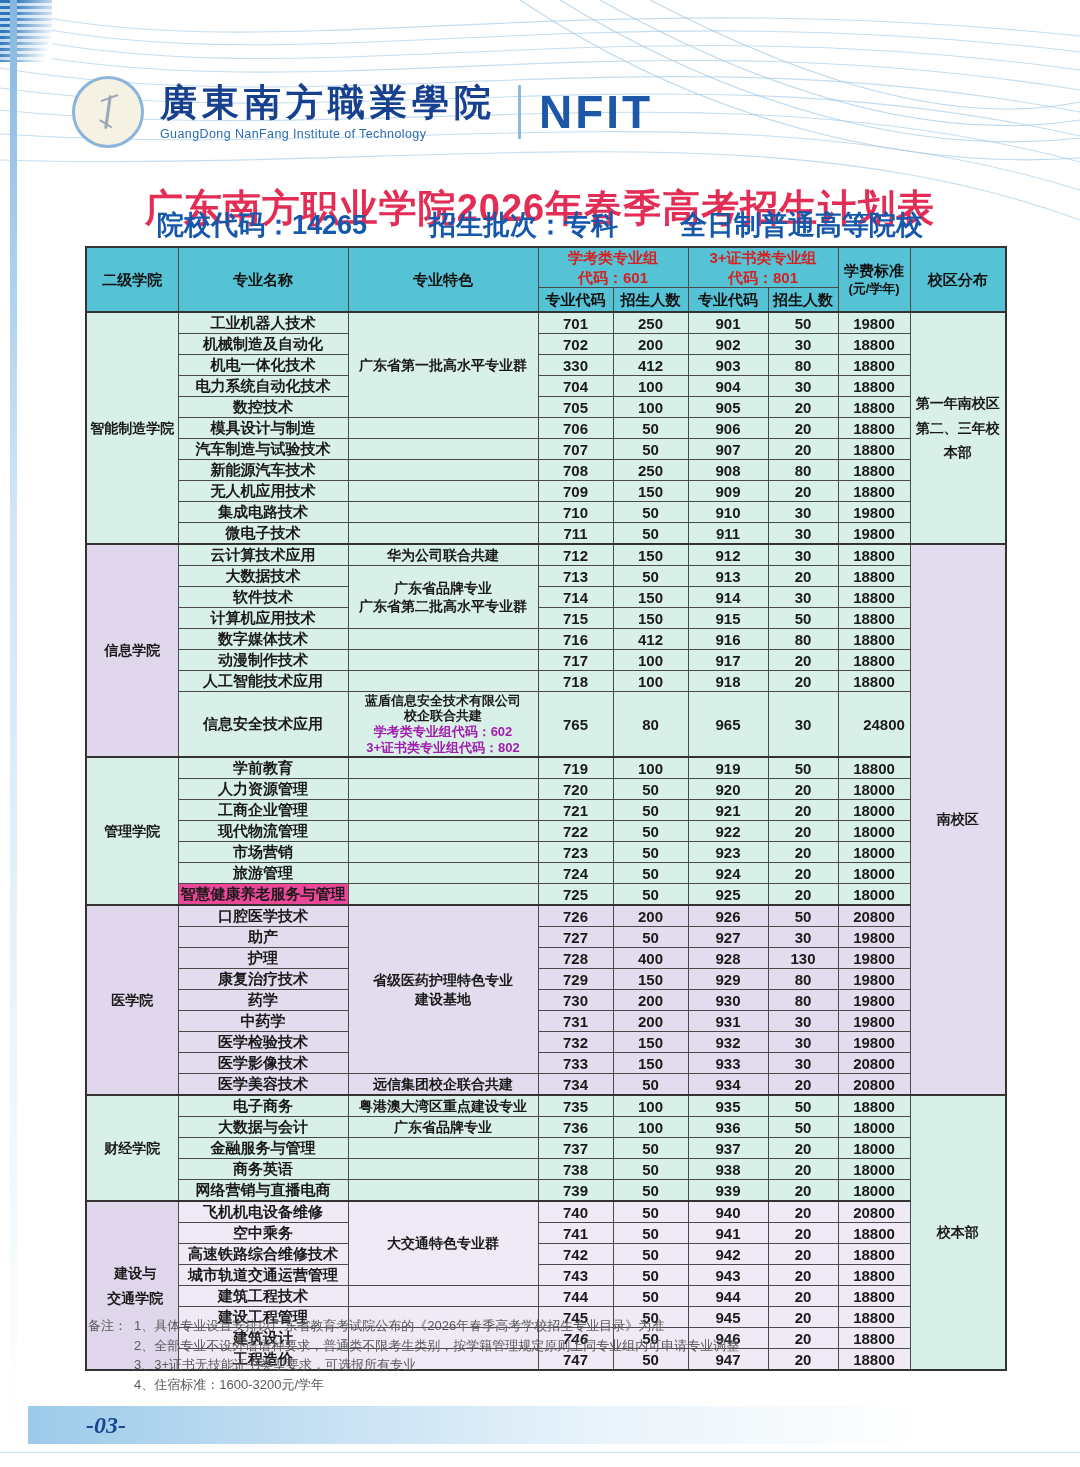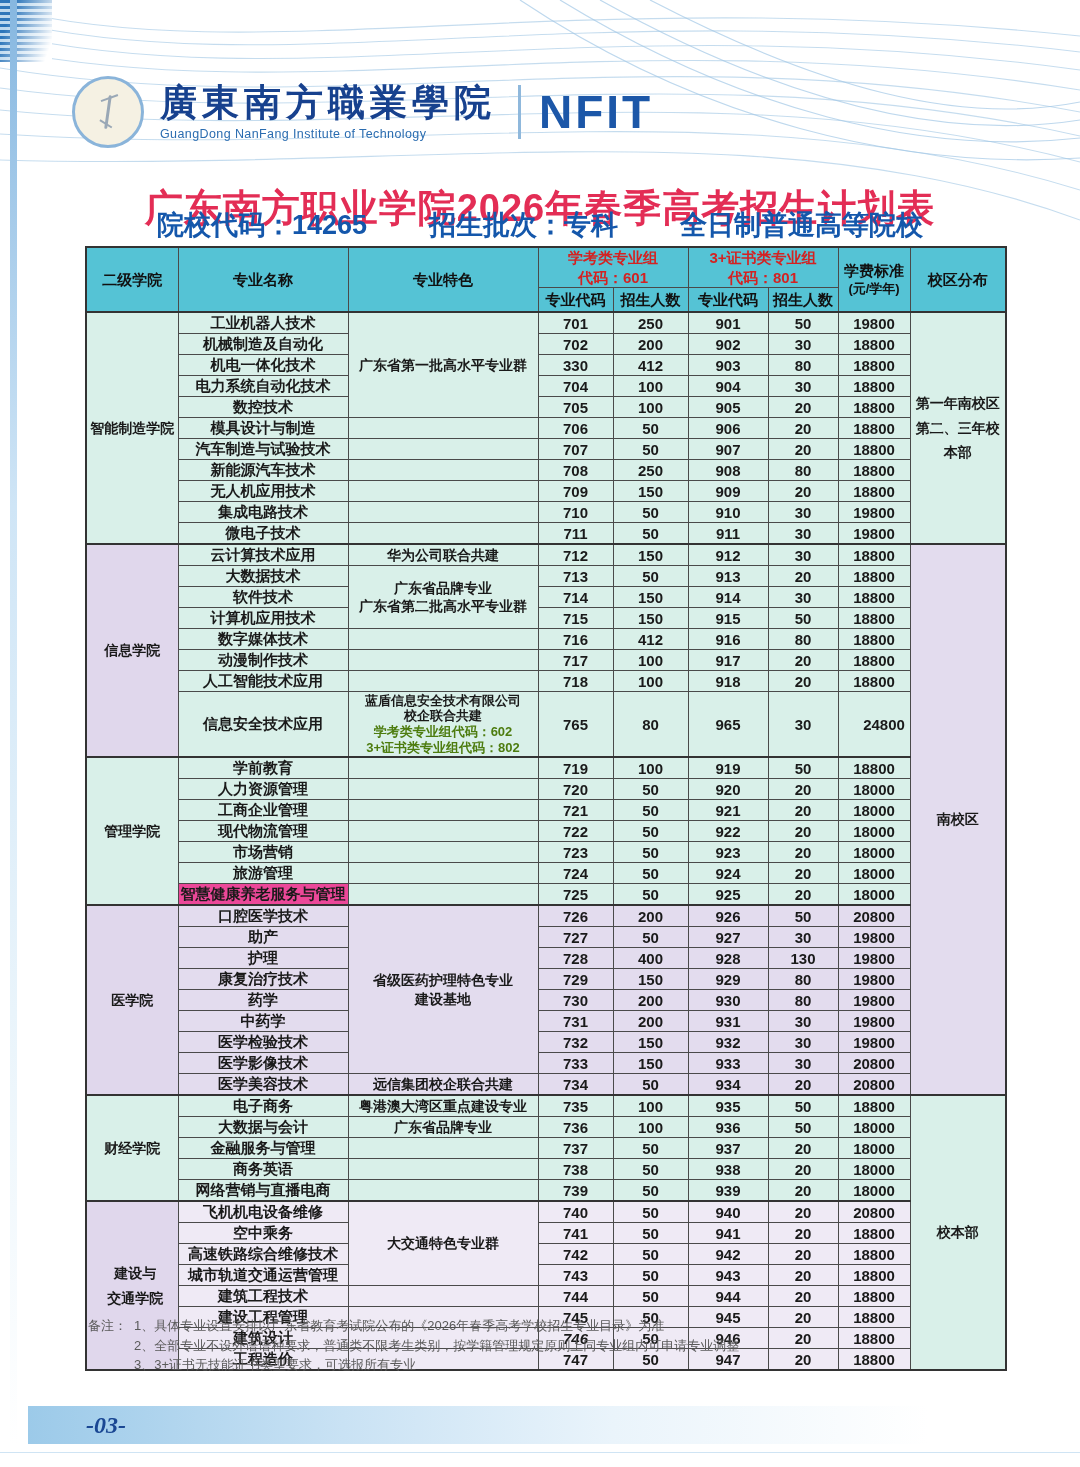--- a/index.html
+++ b/index.html
@@ -63,21 +63,21 @@
   .head-row1 th { height:34px; }
   .head-row2 th { height:23px; border-bottom:2px solid #333; }
   .red-head div { color:#d42222; }
   .fee-sub { font-size:13px; font-weight:700; }
   .tbl tbody td { height:20px; font-size:15px; font-weight:600; }
   .tbl tbody tr.tall td { height:64px; }
   .tbl tbody tr.sec-start td { border-top:2px solid #333; }
   td.cell-college { font-size:14px; line-height:1.45; }
   td.cell-major { font-size:15px; }
   .feat-line { font-size:14px; line-height:1.3; }
-  .feat-line.red { color:#4d7c0f; }
+  .feat-line.red { color:#a21caf; }
   tr.tall .feat-line { font-size:13px; line-height:1.2; }
   .campus-line { font-size:14px; line-height:1.75; }
   
   .notes {
     position:absolute; top:1316px; left:88px; width:840px;
     font-size:13px; color:#5a5a5a; line-height:1.5;
   }
   .notes-label { position:absolute; left:0; top:0; }
   .notes-items { padding-left:46px; }
   
@@ -648,20 +648,21 @@
         </tr>
       </tbody>
   </table>
 
   <div class="notes">
     <span class="notes-label">备注：</span>
     <div class="notes-items">
       <div>1、具体专业设置安排以广东省教育考试院公布的《2026年春季高考学校招生专业目录》为准</div>
       <div>2、全部专业不设外语语种要求，普通类不限考生类别，按学籍管理规定原则上同专业组内可申请专业调整</div>
       <div>3、3+证书无技能证书类型要求，可选报所有专业</div>
+      <div>4、住宿标准：1600-3200元/学年</div>
     </div>
   </div>
 
   <div class="footer-bar">
     <span class="page-number">-03-</span>
   </div>
   <div class="bottom-line"></div>
 
 </div>
 

